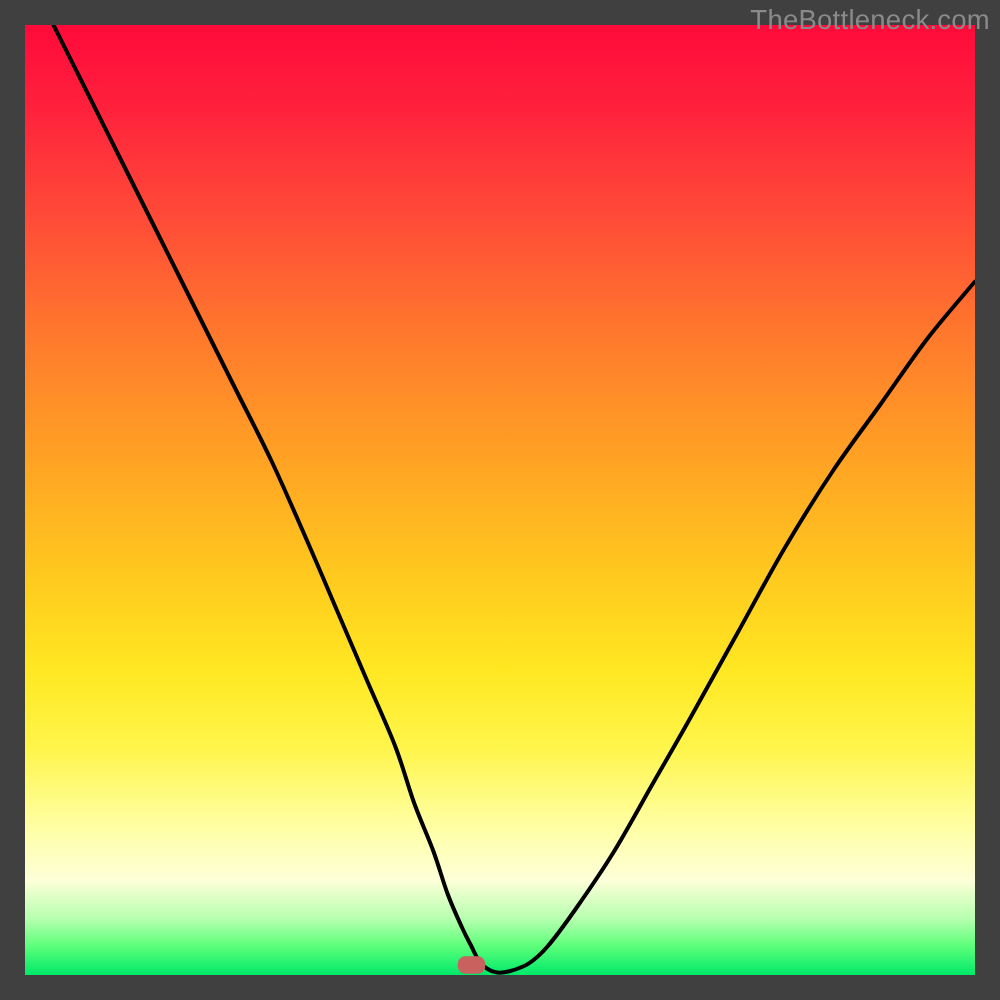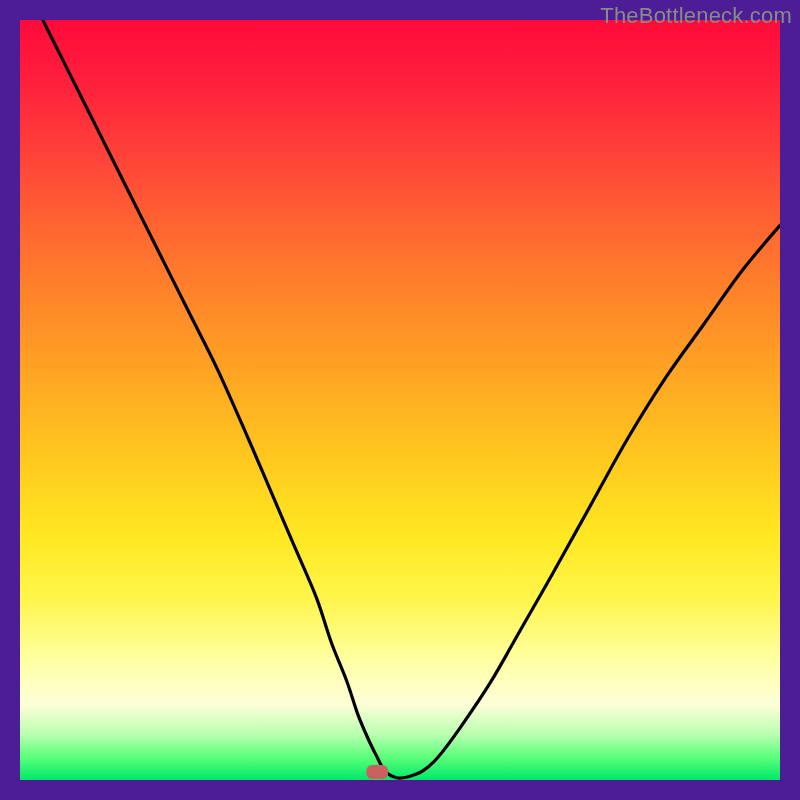--- a/index.html
+++ b/index.html
@@ -8,21 +8,21 @@
     width: 800px;
     height: 800px;
     background: #000000;
     overflow: hidden;
     font-family: Arial, Helvetica, sans-serif;
   }
   .frame {
     position: relative;
     width: 800px;
     height: 800px;
-    background: #4c1d95;
+    background: #404040;
   }
   .plot-area {
     position: absolute;
     left: 20px;
     top: 20px;
     width: 760px;
     height: 760px;
     
     background: linear-gradient(to bottom,
       #ff0a3a 0%,

